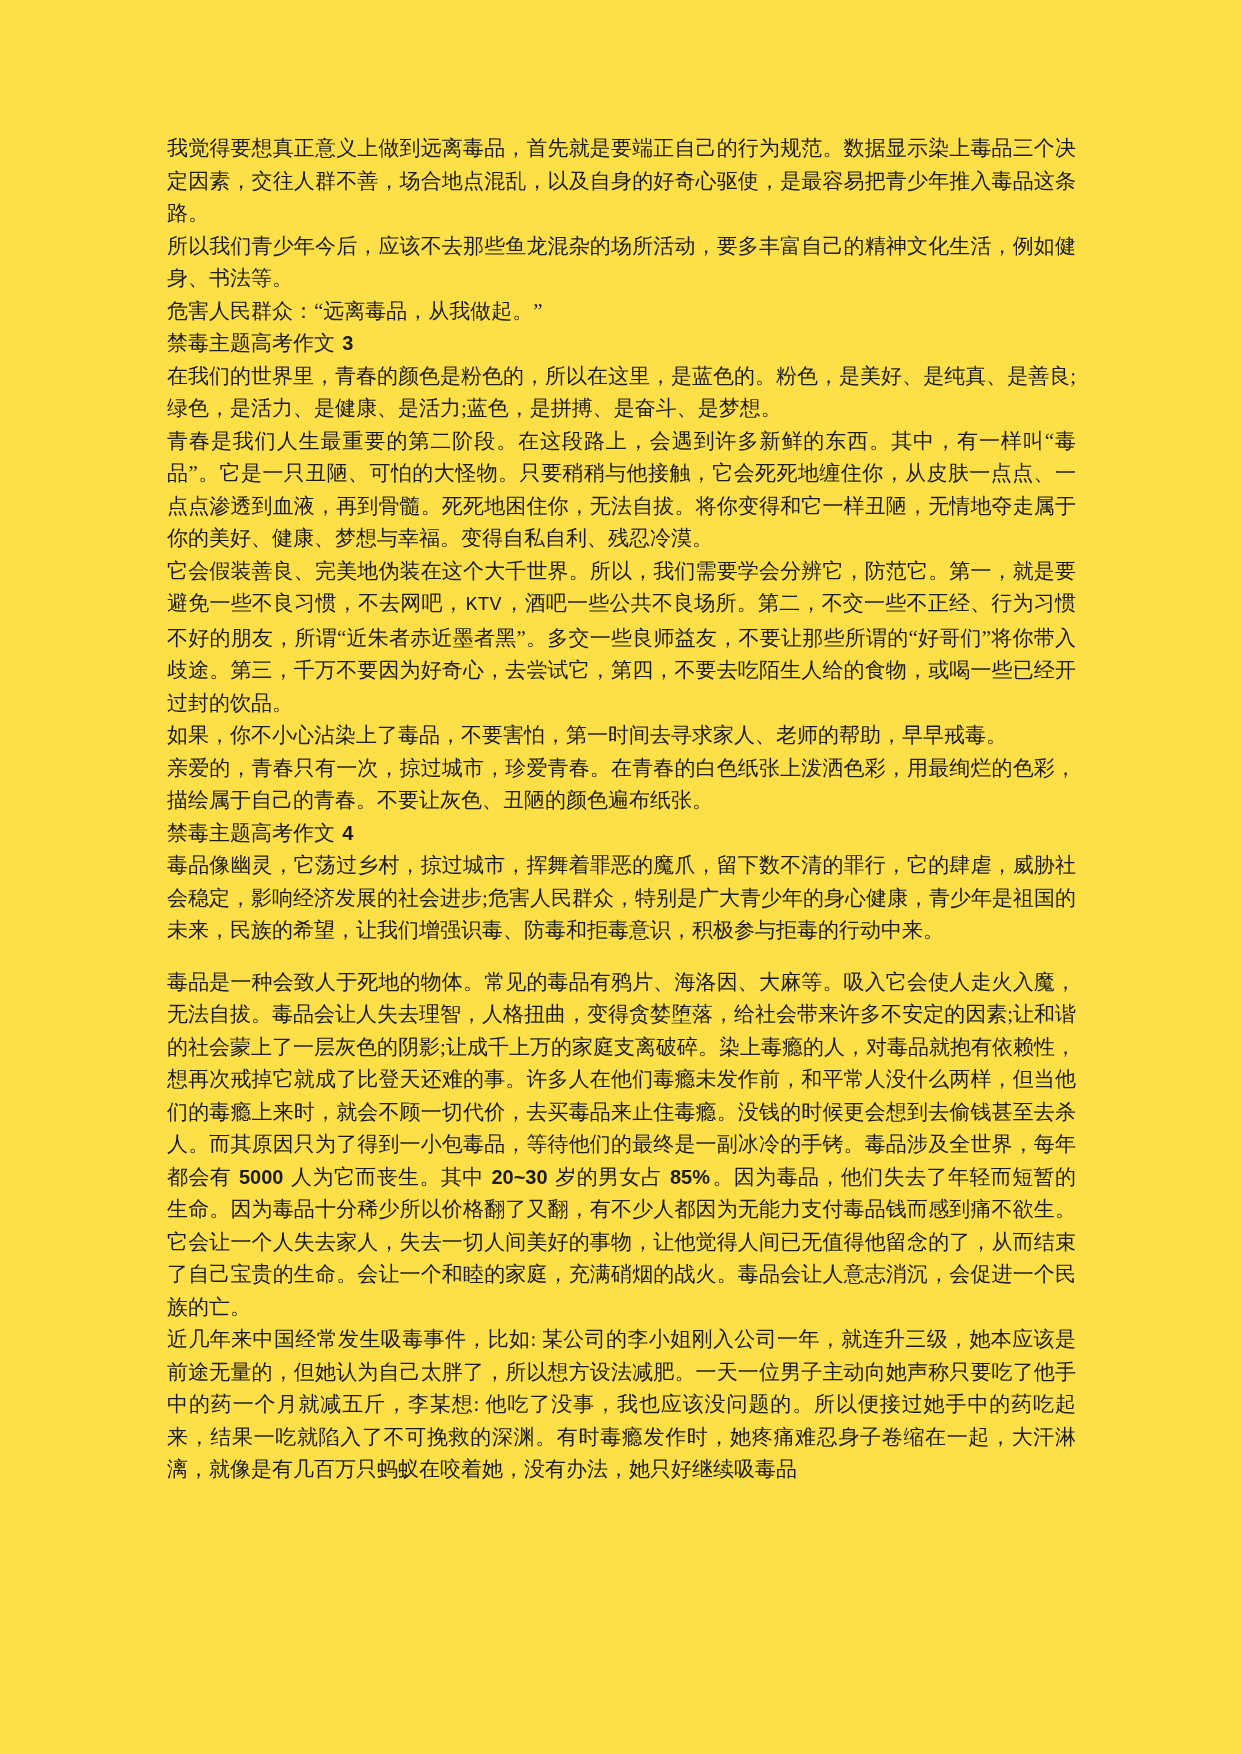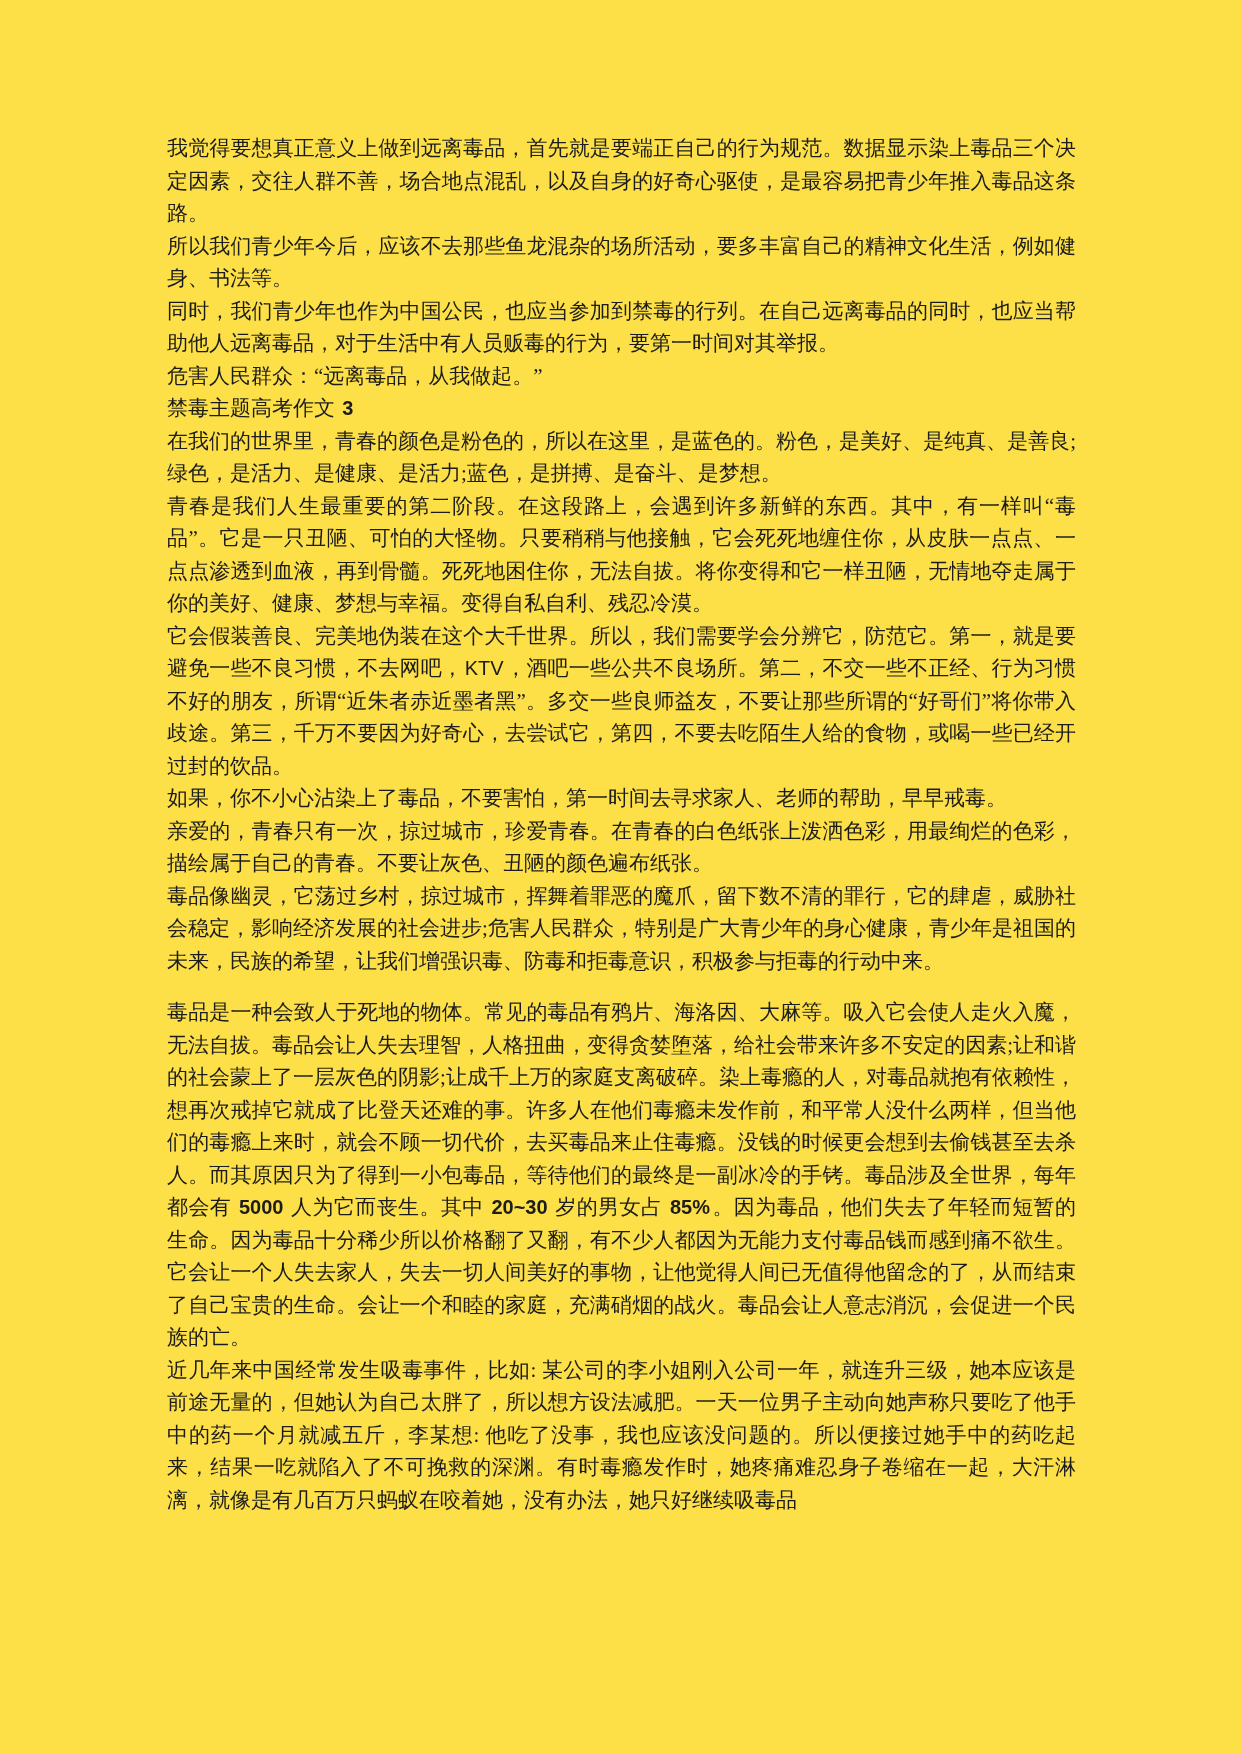--- a/index.html
+++ b/index.html
@@ -33,37 +33,37 @@
   .para.space-before {
     margin-top: 19px;
   }
   .para .num {
     font-family: "Liberation Sans", "DejaVu Sans", sans-serif;
     font-weight: 700;
     font-size: 20px;
     margin: 0 0.1em;
   }
   .para .latin {
-    font-family: Liberation Sans, sans-serif;
+    font-family: Liberation Mono, monospace;
     font-size: 20px;
     margin: 0 0.08em;
   }
 </style>
 </head>
 <body>
 
 <div class="page">
   <div class="doc-body">
       <p class="para"><span>我觉得要想真正意义上做到远离毒品，首先就是要端正自己的行为规范。数据显示染上毒品三个决定因素，交往人群不善，场合地点混乱，以及自身的好奇心驱使，是最容易把青少年推入毒品这条路。</span></p>
       <p class="para"><span>所以我们青少年今后，应该不去那些鱼龙混杂的场所活动，要多丰富自己的精神文化生活，例如健身、书法等。</span></p>
-      <p class="para"><span>同时，我们青少年也作为中国公民，也应当参加到禁毒的行列。在自己远离毒品的同时，也应当帮助他人远离毒品，对于生活中有人员贩毒的行为，要第一时间对其举报。</span></p>
       <p class="para"><span>危害人民群众：“远离毒品，从我做起。”</span></p>
       <p class="para"><span>禁毒主题高考作文 </span><span class="num">3</span></p>
       <p class="para"><span>在我们的世界里，青春的颜色是粉色的，所以在这里，是蓝色的。粉色，是美好、是纯真、是善良;绿色，是活力、是健康、是活力;蓝色，是拼搏、是奋斗、是梦想。</span></p>
       <p class="para"><span>青春是我们人生最重要的第二阶段。在这段路上，会遇到许多新鲜的东西。其中，有一样叫“毒品”。它是一只丑陋、可怕的大怪物。只要稍稍与他接触，它会死死地缠住你，从皮肤一点点、一点点渗透到血液，再到骨髓。死死地困住你，无法自拔。将你变得和它一样丑陋，无情地夺走属于你的美好、健康、梦想与幸福。变得自私自利、残忍冷漠。</span></p>
       <p class="para"><span>它会假装善良、完美地伪装在这个大千世界。所以，我们需要学会分辨它，防范它。第一，就是要避免一些不良习惯，不去网吧，</span><span class="latin">KTV</span><span>，酒吧一些公共不良场所。第二，不交一些不正经、行为习惯不好的朋友，所谓“近朱者赤近墨者黑”。多交一些良师益友，不要让那些所谓的“好哥们”将你带入歧途。第三，千万不要因为好奇心，去尝试它，第四，不要去吃陌生人给的食物，或喝一些已经开过封的饮品。</span></p>
       <p class="para"><span>如果，你不小心沾染上了毒品，不要害怕，第一时间去寻求家人、老师的帮助，早早戒毒。</span></p>
       <p class="para"><span>亲爱的，青春只有一次，掠过城市，珍爱青春。在青春的白色纸张上泼洒色彩，用最绚烂的色彩，描绘属于自己的青春。不要让灰色、丑陋的颜色遍布纸张。</span></p>
+      <p class="para"><span>禁毒主题高考作文 </span><span class="num">4</span></p>
       <p class="para"><span>毒品像幽灵，它荡过乡村，掠过城市，挥舞着罪恶的魔爪，留下数不清的罪行，它的肆虐，威胁社会稳定，影响经济发展的社会进步;危害人民群众，特别是广大青少年的身心健康，青少年是祖国的未来，民族的希望，让我们增强识毒、防毒和拒毒意识，积极参与拒毒的行动中来。</span></p>
       <p class="para space-before"><span>毒品是一种会致人于死地的物体。常见的毒品有鸦片、海洛因、大麻等。吸入它会使人走火入魔，无法自拔。毒品会让人失去理智，人格扭曲，变得贪婪堕落，给社会带来许多不安定的因素;让和谐的社会蒙上了一层灰色的阴影;让成千上万的家庭支离破碎。染上毒瘾的人，对毒品就抱有依赖性，想再次戒掉它就成了比登天还难的事。许多人在他们毒瘾未发作前，和平常人没什么两样，但当他们的毒瘾上来时，就会不顾一切代价，去买毒品来止住毒瘾。没钱的时候更会想到去偷钱甚至去杀人。而其原因只为了得到一小包毒品，等待他们的最终是一副冰冷的手铐。毒品涉及全世界，每年都会有 </span><span class="num">5000</span><span> 人为它而丧生。其中 </span><span class="num">20~30</span><span> 岁的男女占 </span><span class="num">85%</span><span>。因为毒品，他们失去了年轻而短暂的生命。因为毒品十分稀少所以价格翻了又翻，有不少人都因为无能力支付毒品钱而感到痛不欲生。它会让一个人失去家人，失去一切人间美好的事物，让他觉得人间已无值得他留念的了，从而结束了自己宝贵的生命。会让一个和睦的家庭，充满硝烟的战火。毒品会让人意志消沉，会促进一个民族的亡。</span></p>
       <p class="para"><span>近几年来中国经常发生吸毒事件，比如: 某公司的李小姐刚入公司一年，就连升三级，她本应该是前途无量的，但她认为自己太胖了，所以想方设法减肥。一天一位男子主动向她声称只要吃了他手中的药一个月就减五斤，李某想: 他吃了没事，我也应该没问题的。所以便接过她手中的药吃起来，结果一吃就陷入了不可挽救的深渊。有时毒瘾发作时，她疼痛难忍身子卷缩在一起，大汗淋漓，就像是有几百万只蚂蚁在咬着她，没有办法，她只好继续吸毒品</span></p>
     </div>
 </div>
 
 </body></html>

